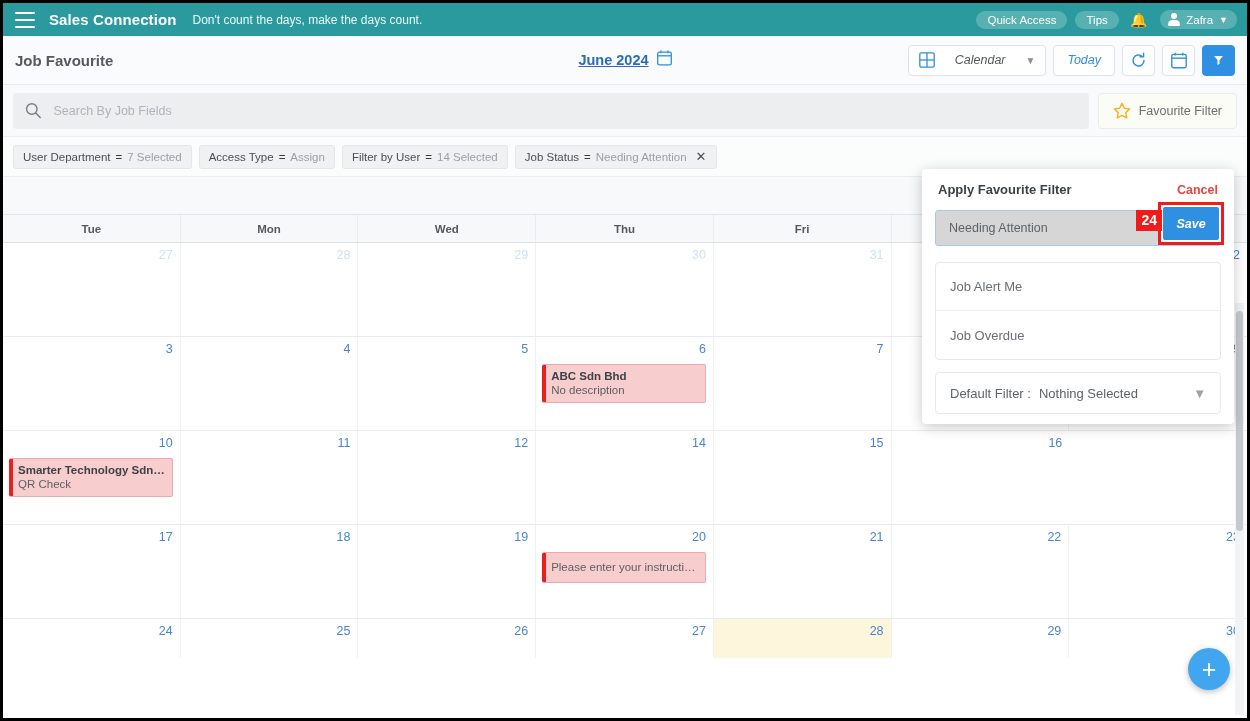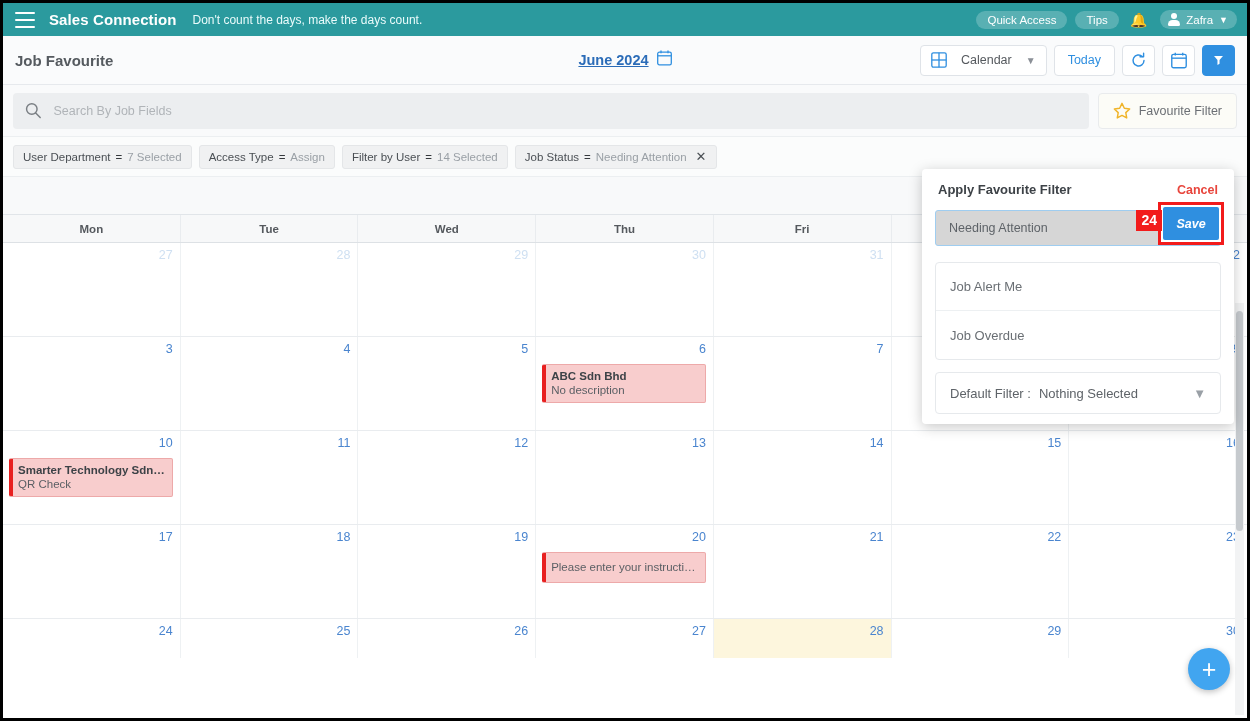--- a/index.html
+++ b/index.html
@@ -74,22 +74,22 @@
     pointer-events: none;
   }
   .month-label {
     font-size: 14.5px; font-weight: bold; color: #2b6cb8;
     text-decoration: underline; cursor: pointer; pointer-events: auto;
   }
   .cal-ic { pointer-events: auto; cursor: pointer; }
   .title-actions { margin-left: auto; display: flex; align-items: center; gap: 7px; }
   .btn {
     height: 31px; border: 1px solid #dfe3e8; background: #fff; border-radius: 4px;
-    display: flex; align-items: center; justify-content: center; gap: 14px;
-    font-size: 12.5px; color: #55595e; padding: 0 10px; cursor: pointer;
+    display: flex; align-items: center; justify-content: center; gap: 20px;
+    font-size: 12.5px; color: #55595e; padding: 0 10px; cursor: pointer; font-style: italic;
   }
   .btn.square { width: 33px; padding: 0; }
   .btn.today { color: #2f8fe0; padding: 0 13px; }
   .btn.primary { background: #2f8fe0; border-color: #2f8fe0; width: 33px; }
 
   
   .searchrow {
     height: 52px;
     background: #f9fafb;
     display: flex; align-items: center;
@@ -379,22 +379,22 @@
       <span class="circ-ic clock"></span>
       <span>Overdue Job</span>
     </div>
     <div class="legend-item">
       <span class="circ-ic info"></span>
       <span></span>
     </div>
   </div>
 
   <div class="cal-head">
+    <div>Tue</div>
     <div>Mon</div>
-    <div>Tue</div>
     <div>Wed</div>
     <div>Thu</div>
     <div>Fri</div>
     <div>Sat</div>
     <div>Sun</div>
   </div>
 
   <div class="cal-body" id="cal-body">
       <div class="cal-week">
         <div class="cal-cell">
@@ -454,23 +454,20 @@
             <div class="ev-desc">QR Check</div>
           </div>
         </div>
         <div class="cal-cell">
           <div class="daynum">11</div>
         </div>
         <div class="cal-cell">
           <div class="daynum">12</div>
         </div>
         <div class="cal-cell">
-          <div class="daynum">13</div>
-        </div>
-        <div class="cal-cell">
           <div class="daynum">14</div>
         </div>
         <div class="cal-cell">
           <div class="daynum">15</div>
         </div>
         <div class="cal-cell">
           <div class="daynum">16</div>
         </div>
       </div>
       <div class="cal-week">

